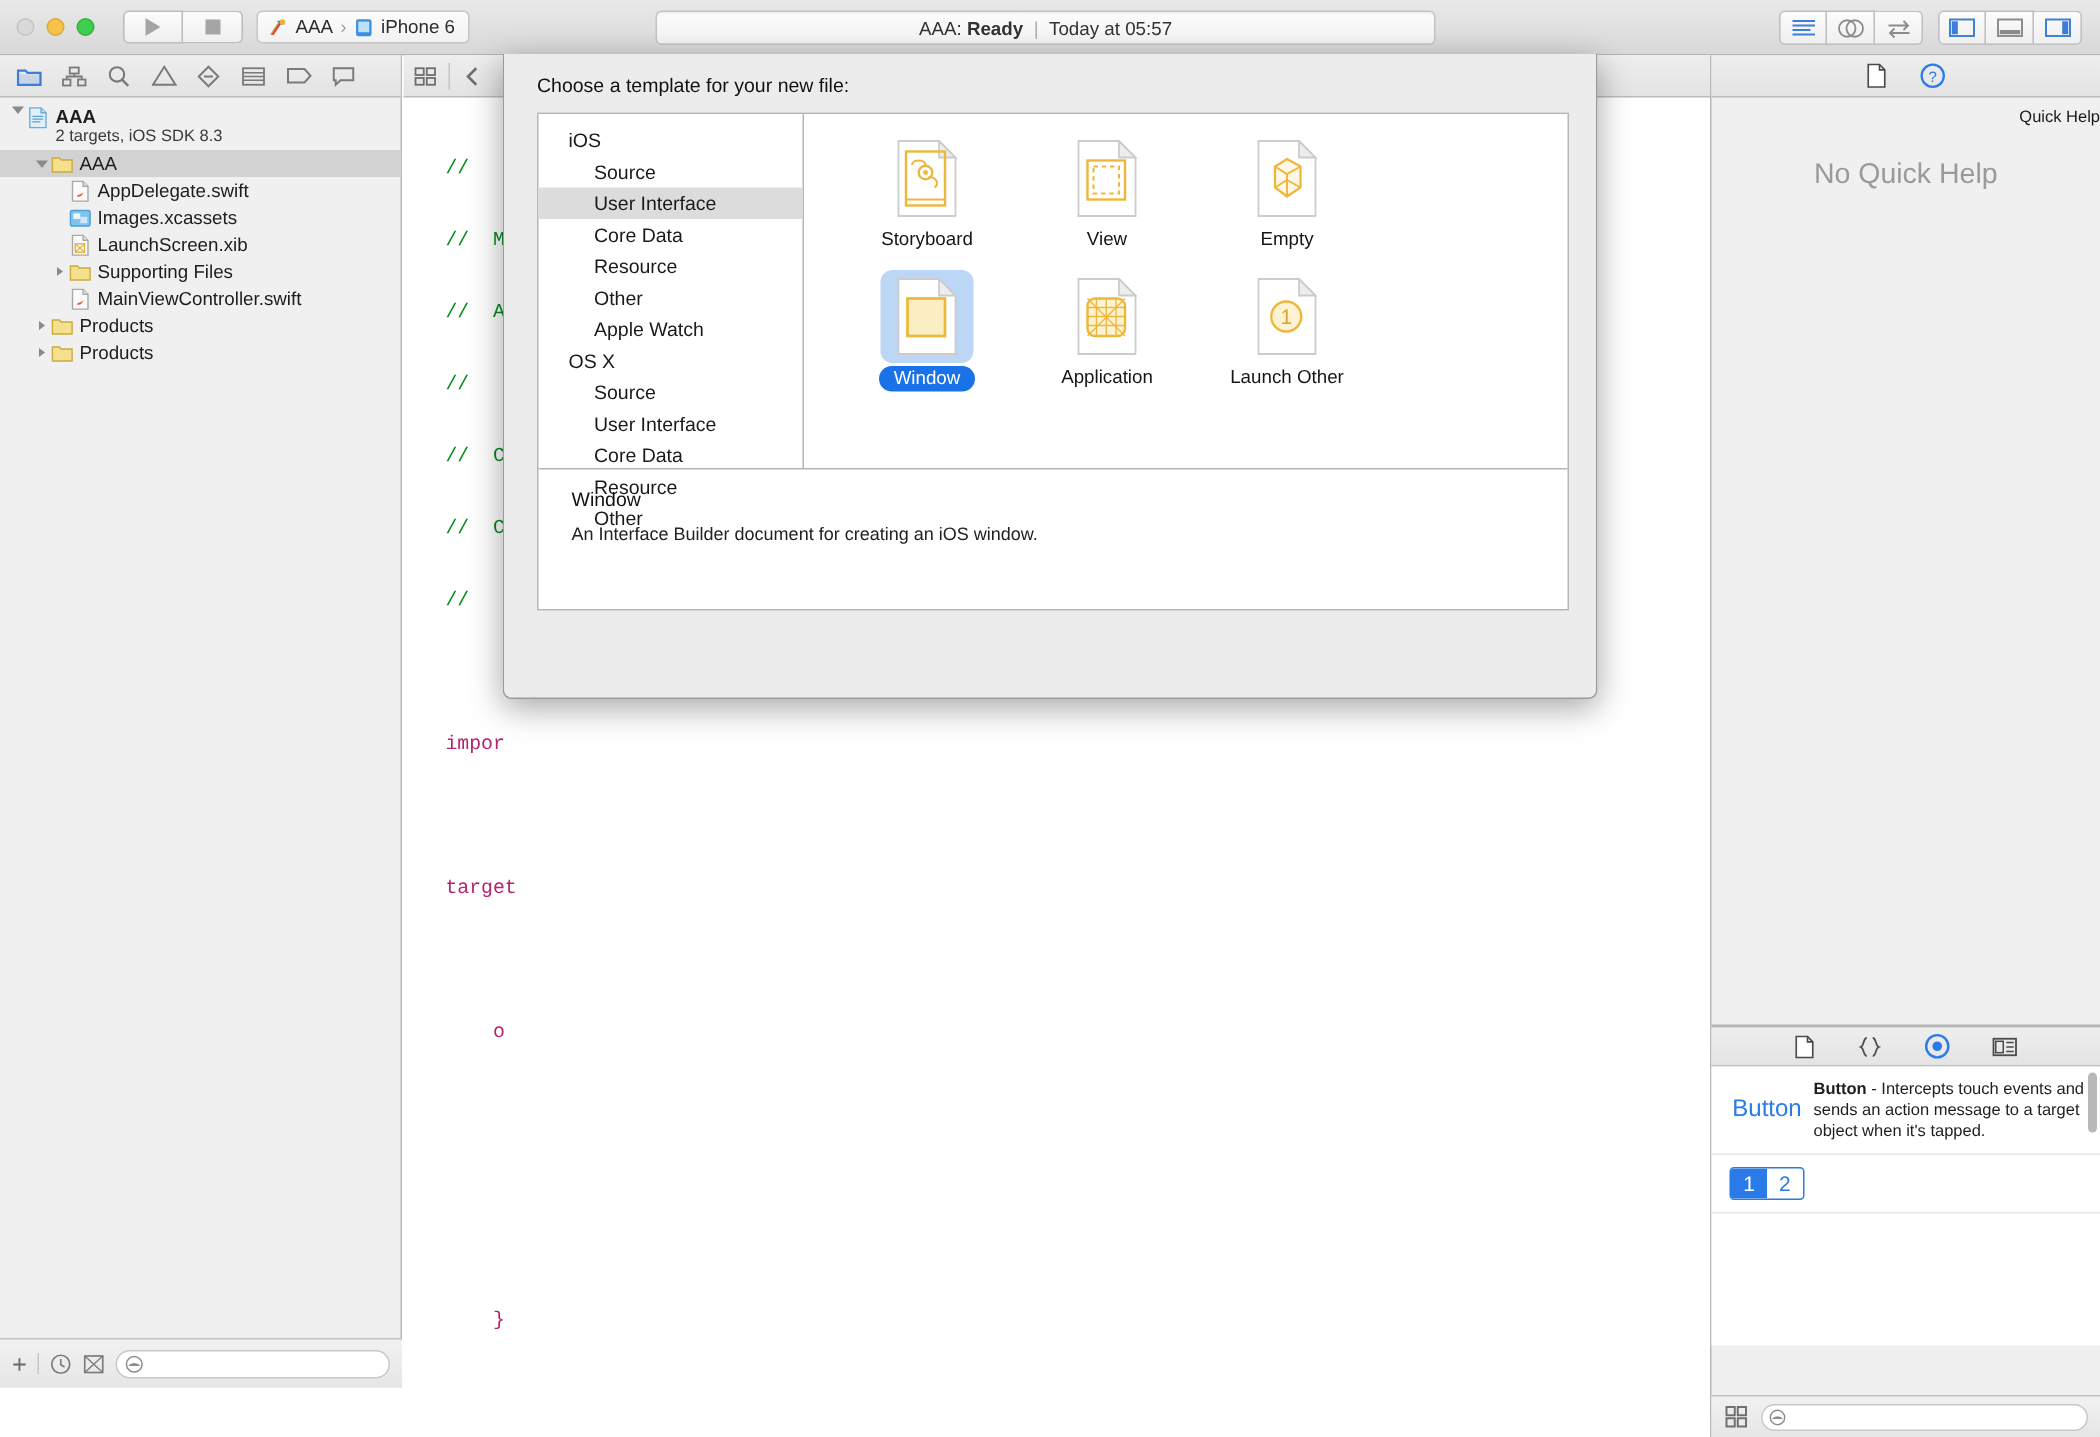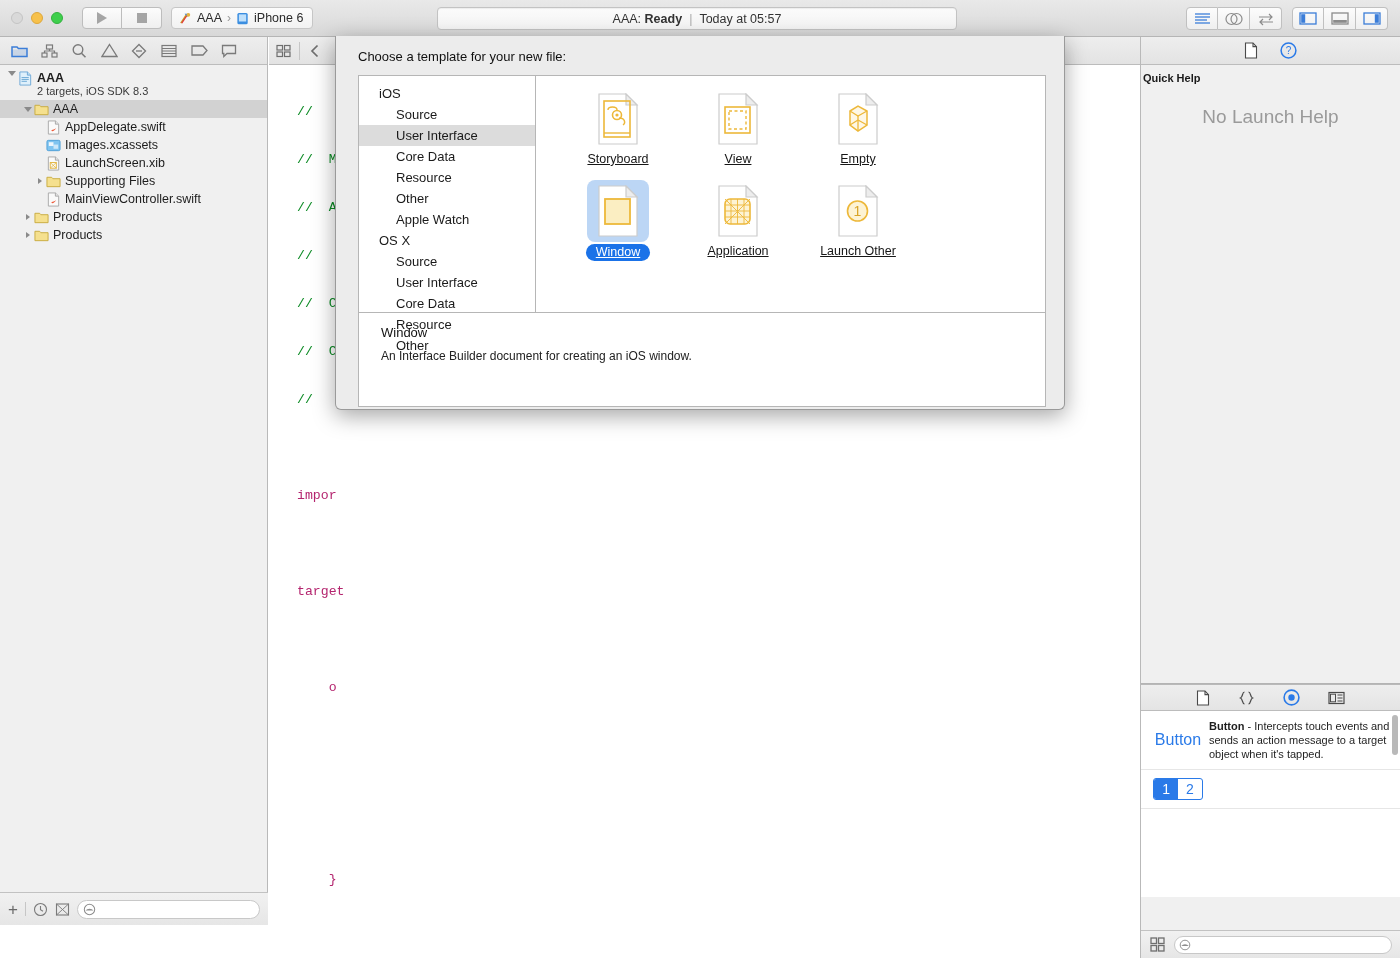--- a/index.html
+++ b/index.html
@@ -151,21 +151,21 @@
   
   .utilities {
     position: absolute; right: 0; top: 37px; width: 260px; height: 921px;
     background: #f0f0f0; border-left: 1px solid #b9b9b9;
   }
   .ut-tabs {
     height: 28px; display: flex; align-items: center; justify-content: center; gap: 22px;
     background: linear-gradient(to bottom,#eeeeee,#e3e3e3);
     border-bottom: 1px solid #bcbcbc;
   }
-  .qh-head { font-size: 11px; font-weight: bold; color: #1a1a1a; padding: 7px 0 0 2px; }
+  .qh-head { font-size: 11px; font-weight: normal; color: #1a1a1a; padding: 7px 0 0 2px; text-align: right; }
   .qh-empty {
     text-align: center; color: #9a9a9a; font-size: 19px; padding-top: 22px;
   }
   .ut-top { height: 648px; border-bottom: 1px solid #b9b9b9; position: relative; }
   .ut-divider { position: absolute; left:0; bottom: 0; width: 100%; height: 1px; background: #b4b4b4; }
   .lib-tabs {
     height: 26px; display: flex; align-items: center; justify-content: center; gap: 28px;
     background: linear-gradient(to bottom,#eeeeee,#e4e4e4);
     border-bottom: 1px solid #bcbcbc;
   }
@@ -188,21 +188,21 @@
     border-top: 1px solid #c2c2c2;
     display: flex; align-items: center; padding: 0 9px; gap: 9px;
   }
   .ut-filter {
     flex: 1; height: 18px; background: #fff; border: 1px solid #c8c8c8; border-radius: 9px;
     display: flex; align-items: center; padding-left: 4px;
   }
 
   
   .sheet {
-    position: absolute; left: 335px; top: 36px; width: 730px; height: 374px;
+    position: absolute; left: 335px; top: 36px; width: 730px; height: 430px;
     background: #ececec; border: 1px solid #9a9a9a;
     border-top: none;
     border-radius: 0 0 6px 6px;
     box-shadow: 0 6px 22px rgba(0,0,0,.35);
   }
   .sheet-title { font-size: 13px; color: #111; padding: 13px 0 0 22px; }
   .sheet-panel {
     position: absolute; left: 22px; top: 39px; width: 688px; height: 332px;
     background: #fff; border: 1px solid #b6b6b6;
     display: flex; flex-direction: column;
@@ -221,21 +221,21 @@
   .tpl-grid {
     display: grid; grid-template-columns: repeat(3, 120px);
     margin-left: 22px; row-gap: 14px;
   }
   .tpl-cell { display: flex; flex-direction: column; align-items: center; }
   .tpl-icon-wrap {
     width: 62px; height: 62px; display: flex; align-items: center; justify-content: center;
     border-radius: 8px;
   }
   .tpl-icon-wrap.sel { background: #bcd6f5; }
-  .tpl-label { font-size: 12.5px; color: #161616; margin-top: 2px; text-decoration: underline; }
+  .tpl-label { font-size: 12.5px; color: #161616; margin-top: 2px; }
   .tpl-label.sel {
     background: #1a72e8; color: #fff; border-radius: 9px; padding: 1px 10px 2px;
   }
   .desc-box {
     height: 94px; flex: 0 0 94px; border-top: 1px solid #b6b6b6;
     padding: 12px 0 0 22px;
   }
   .desc-title { font-size: 13px; color: #111; }
   .desc-text { font-size: 12px; color: #222; margin-top: 9px; }
   .sheet-buttons {
@@ -600,21 +600,21 @@
         <svg width="14" height="17" viewBox="0 0 14 17">
           <path d="M1.5 1 H9 L12.5 4.6 V16 H1.5 Z" fill="#fff" stroke="#4a4a4a" stroke-width="1.1"></path>
           <path d="M9 1 V4.6 H12.5" fill="none" stroke="#4a4a4a" stroke-width="1.1"></path>
         </svg>
         <svg width="17" height="17" viewBox="0 0 17 17">
           <circle cx="8.5" cy="8.5" r="7.4" fill="none" stroke="#2a7ae8" stroke-width="1.5"></circle>
           <text x="8.5" y="12.4" font-size="10" font-family="Liberation Sans, sans-serif" fill="#2a7ae8" text-anchor="middle">?</text>
         </svg>
       </div>
       <div class="qh-head">Quick Help</div>
-      <div class="qh-empty">No Launch Help</div>
+      <div class="qh-empty">No Quick Help</div>
       <div class="ut-divider"></div>
     </div>
 
     <div class="lib-tabs">
       <svg width="14" height="16" viewBox="0 0 14 16">
         <path d="M1.5 1 H9 L12.5 4.6 V15 H1.5 Z" fill="#fff" stroke="#4a4a4a" stroke-width="1.1"></path>
         <path d="M9 1 V4.6 H12.5" fill="none" stroke="#4a4a4a" stroke-width="1.1"></path>
       </svg>
       <svg width="17" height="16" viewBox="0 0 17 16">
         <path d="M6.5 2 C4 2 5 7 2.5 8 C5 9 4 14 6.5 14" fill="none" stroke="#4a4a4a" stroke-width="1.2"></path>

